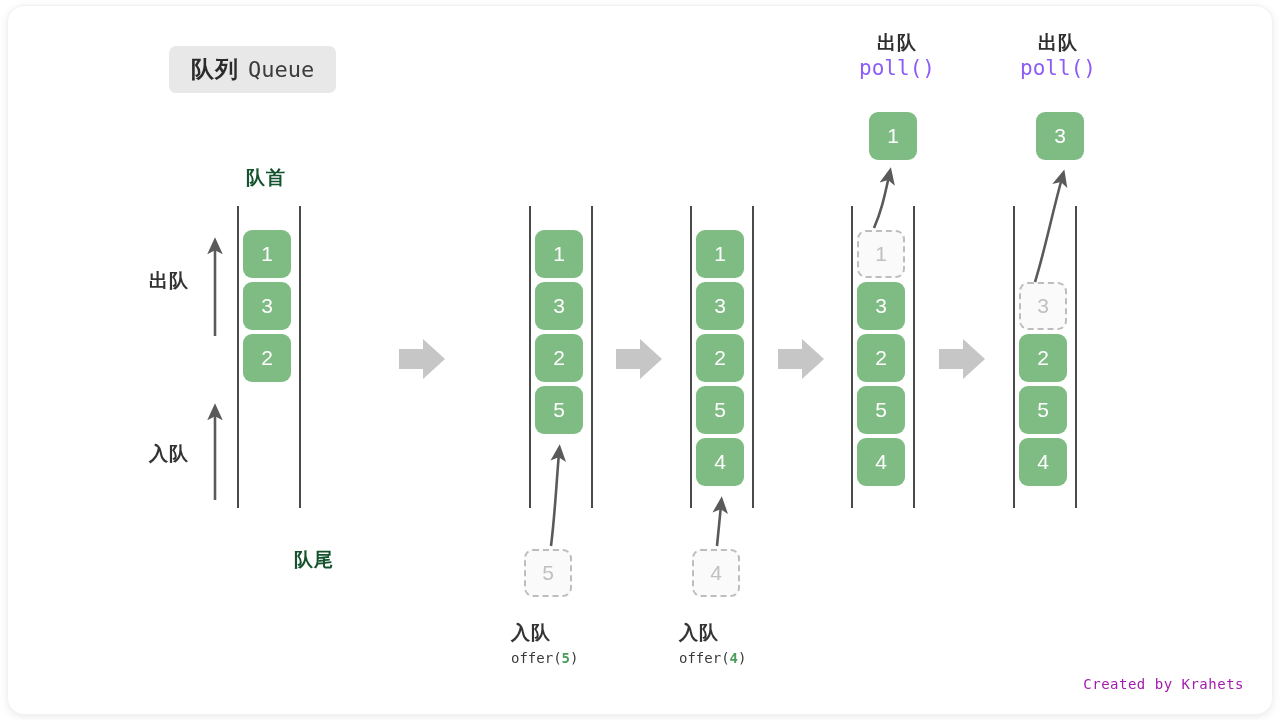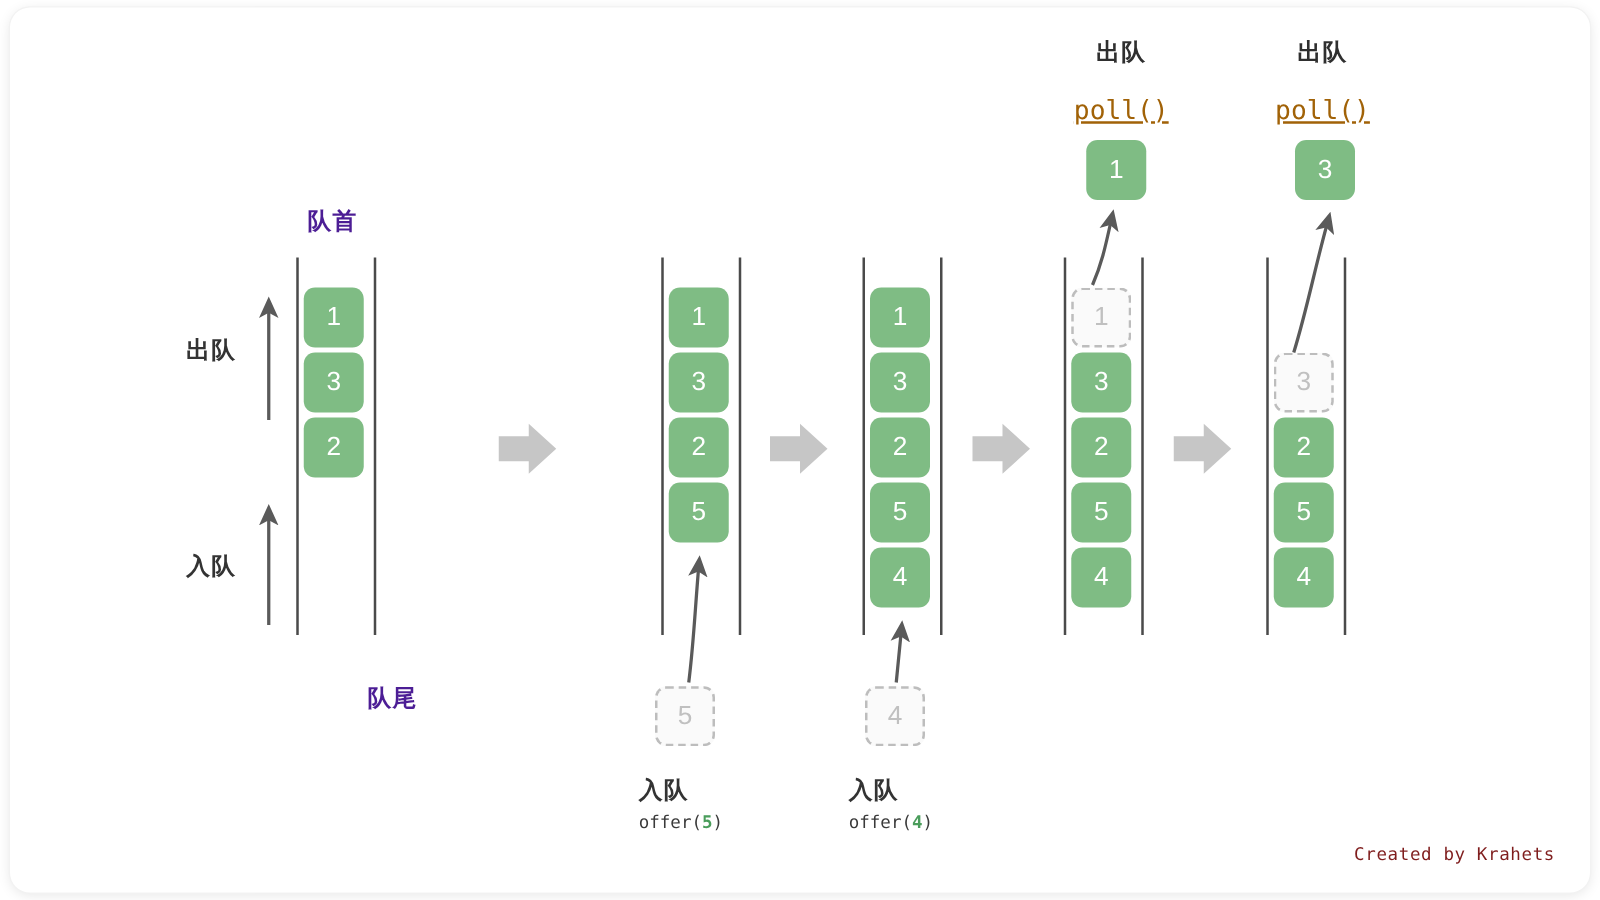--- a/index.html
+++ b/index.html
@@ -35,37 +35,37 @@
     letter-spacing:1px;
   }
   .title-en{
     font-family:"DejaVu Sans Mono", monospace;
     font-size:22px; color:#3c3c3c; margin-left:9px;
   }
 
   
   .abs{position:absolute;white-space:nowrap;line-height:1.25;}
   .lbl-cn{font-size:19px;font-weight:bold;color:#333333;letter-spacing:1px;}
-  .lbl-head{font-size:19px;font-weight:bold;color:#4c1d95;letter-spacing:1px;}
+  .lbl-head{font-size:19px;font-weight:bold;color:#14532d;letter-spacing:1px;}
 
   .op-label{
     font-size:19px;color:#333333;text-align:left;
   }
   .op-label .cn{font-weight:bold;letter-spacing:1px;display:block;}
   .op-label .code{
     font-family:"DejaVu Sans Mono", monospace;
     font-weight:normal;font-size:14px;color:#3a3a3a;display:block;margin-top:5px;
   }
   .op-label .code .num{color:#4a9d5b;font-weight:bold;}
 
   .poll-label{font-size:19px;color:#2f2f2f;text-align:center;}
   .poll-label .cn{font-weight:bold;letter-spacing:1px;display:block;}
   .poll-label .code{
     font-family:"DejaVu Sans Mono", monospace;
-    font-size:21px;color:#a16207;display:block;margin-top:20px;font-weight:normal;text-decoration:underline;
+    font-size:21px;color:#8b5cf6;display:block;margin-top:0;font-weight:normal;
   }
 
   
   .rail{position:absolute;width:2px;background:#4a4a4a;}
 
   
   .cell{
     position:absolute;
     width:48px;height:48px;
     border-radius:9px;
@@ -81,29 +81,32 @@
     border:2px dashed #bdbdbd;
   }
 
   
   .overlay{position:absolute;left:0;top:0;width:1264px;height:708px;pointer-events:none;}
 
   .watermark{
     position:absolute;
     right:28px;bottom:22px;
     font-family:"DejaVu Sans Mono", monospace;
-    font-size:14px;color:#7f1d1d;letter-spacing:0.5px;
+    font-size:14px;color:#a21caf;letter-spacing:0.5px;
   }
 </style>
 </head>
 <body>
 
 <div class="card">
   <div class="stage">
 
+    <div class="title-chip">
+      <span class="title-cn">队列</span><span class="title-en">Queue</span>
+    </div>
 
     <div class="abs lbl-head" style="left:238px;top:160px;">队首</div>
     <div class="abs lbl-head" style="left:238px;top:542px;padding-left:48px;">队尾</div>
     <div class="abs lbl-cn" style="left:141px;top:263px;">出队</div>
     <div class="abs lbl-cn" style="left:141px;top:436px;">入队</div>
 
     <div class="rail" style="left:229px;top:200px;height:302px;"></div>
     <div class="rail" style="left:291px;top:200px;height:302px;"></div>
 
     <div class="rail" style="left:521px;top:200px;height:302px;"></div>

